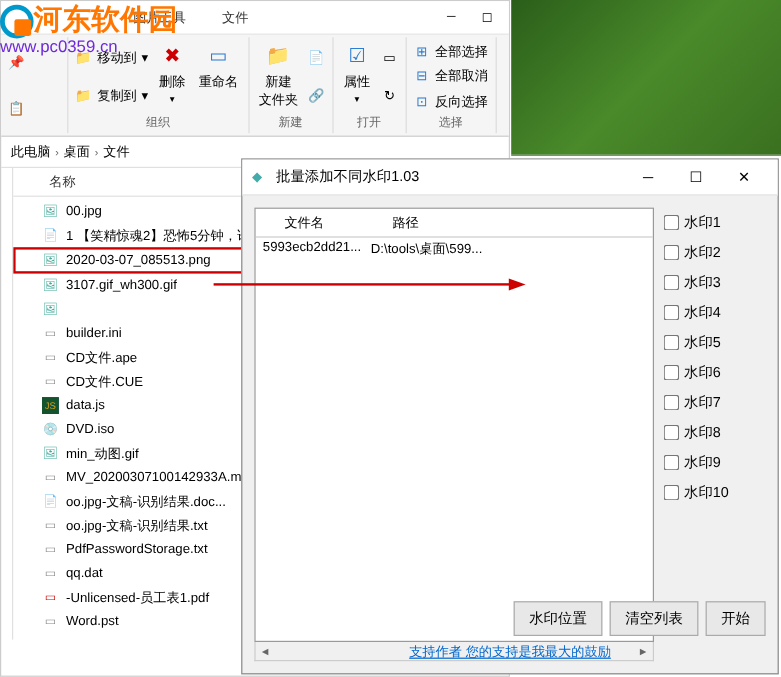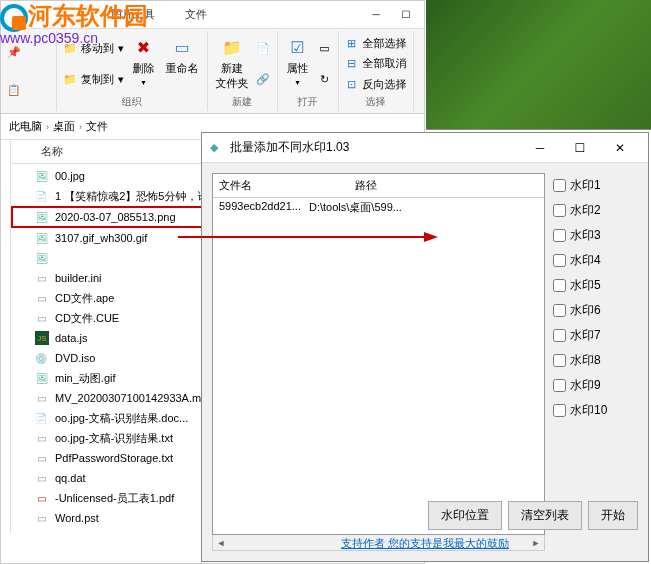--- a/index.html
+++ b/index.html
@@ -62,21 +62,21 @@
 .dialog { position: absolute; top: 132px; left: 201px; width: 448px; height: 430px; background: #f0f0f0; border: 1px solid #888; z-index: 20; }
 .dlg-title { height: 30px; background: #fff; display: flex; align-items: center; padding: 0 8px; border-bottom: 1px solid #ddd; }
 .dlg-title-icon { width: 14px; height: 14px; margin-right: 6px; color: #4aa; font-size: 11px; }
 .dlg-title-text { font-size: 12px; flex: 1; }
 .dlg-controls { display: flex; }
 .dlg-ctrl-btn { width: 40px; height: 28px; display: flex; align-items: center; justify-content: center; font-size: 12px; }
 
 .dlg-body { display: flex; padding: 10px; height: calc(100% - 30px); gap: 8px; }
 .dlg-left { flex: 1; display: flex; flex-direction: column; }
 .dlg-list { flex: 1; background: #fff; border: 1px solid #999; overflow: auto; font-size: 11px; }
-.dlg-list-head { display: flex; border-bottom: 1px solid #ccc; padding: 4px 6px; gap: 46px; }
+.dlg-list-head { display: flex; border-bottom: 1px solid #ccc; padding: 4px 24px; }
 .dlg-list-head span:first-child { width: 90px; }
 .dlg-list-row { display: flex; padding: 2px 6px; }
 .dlg-list-row span:first-child { width: 90px; overflow: hidden; text-overflow: ellipsis; white-space: nowrap; }
 .dlg-list-row span:last-child { flex: 1; overflow: hidden; text-overflow: ellipsis; white-space: nowrap; }
 .dlg-hscroll { height: 16px; background: #f0f0f0; border: 1px solid #ccc; border-top: none; display: flex; }
 .dlg-hscroll-btn { width: 16px; display: flex; align-items: center; justify-content: center; font-size: 9px; color: #666; }
 .dlg-hscroll-track { flex: 1; }
 
 .dlg-right { width: 85px; display: flex; flex-direction: column; gap: 8px; padding-top: 4px; }
 .chk-row { display: flex; align-items: center; gap: 4px; font-size: 12px; }

